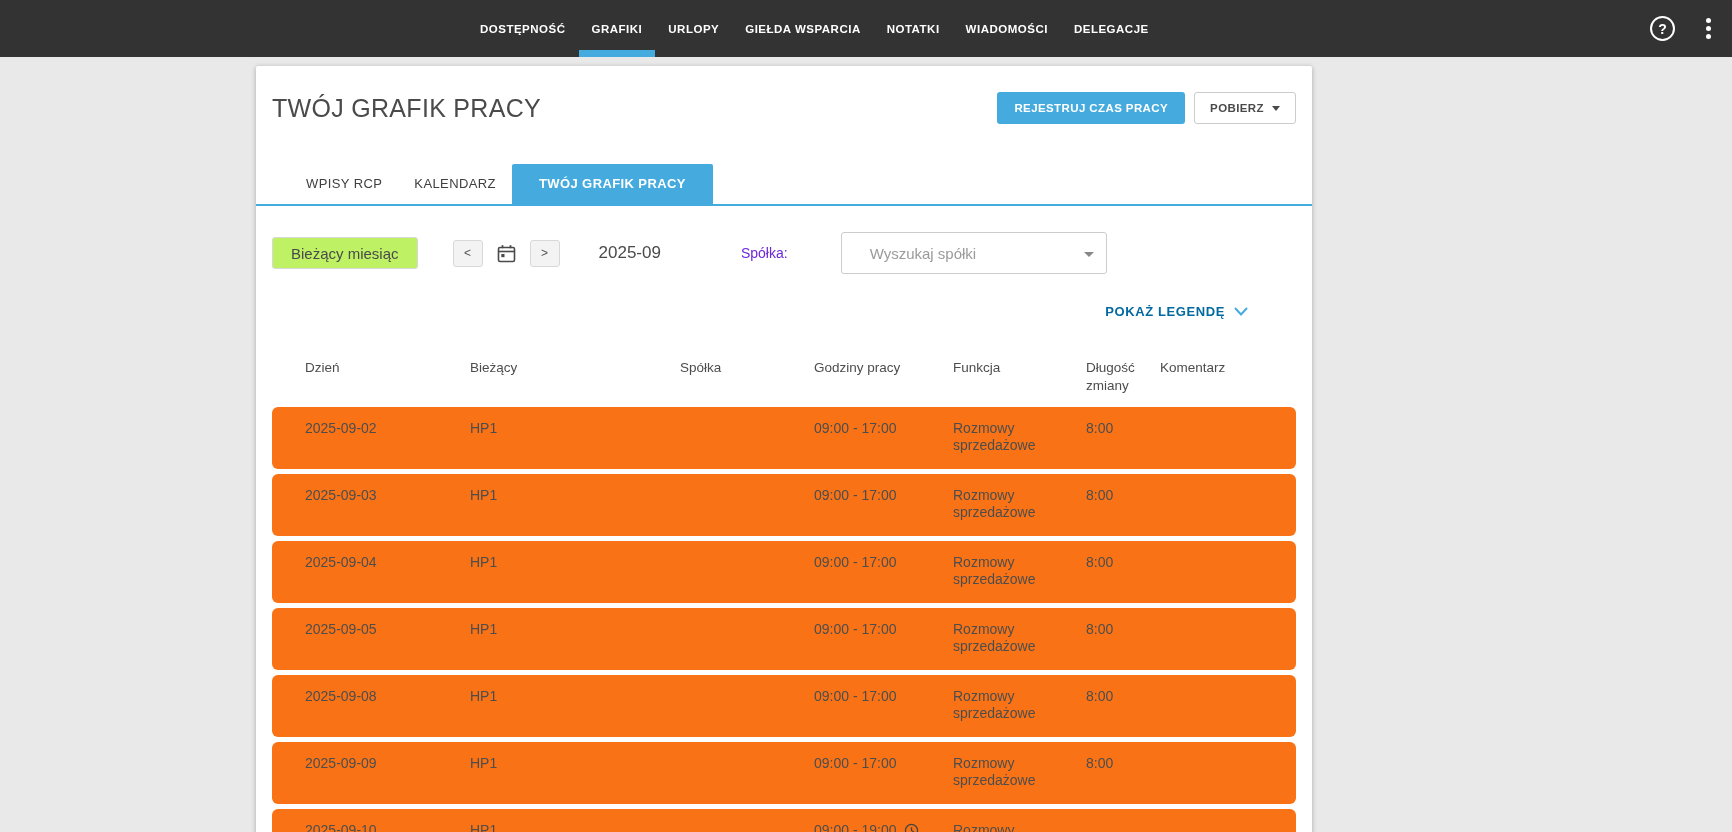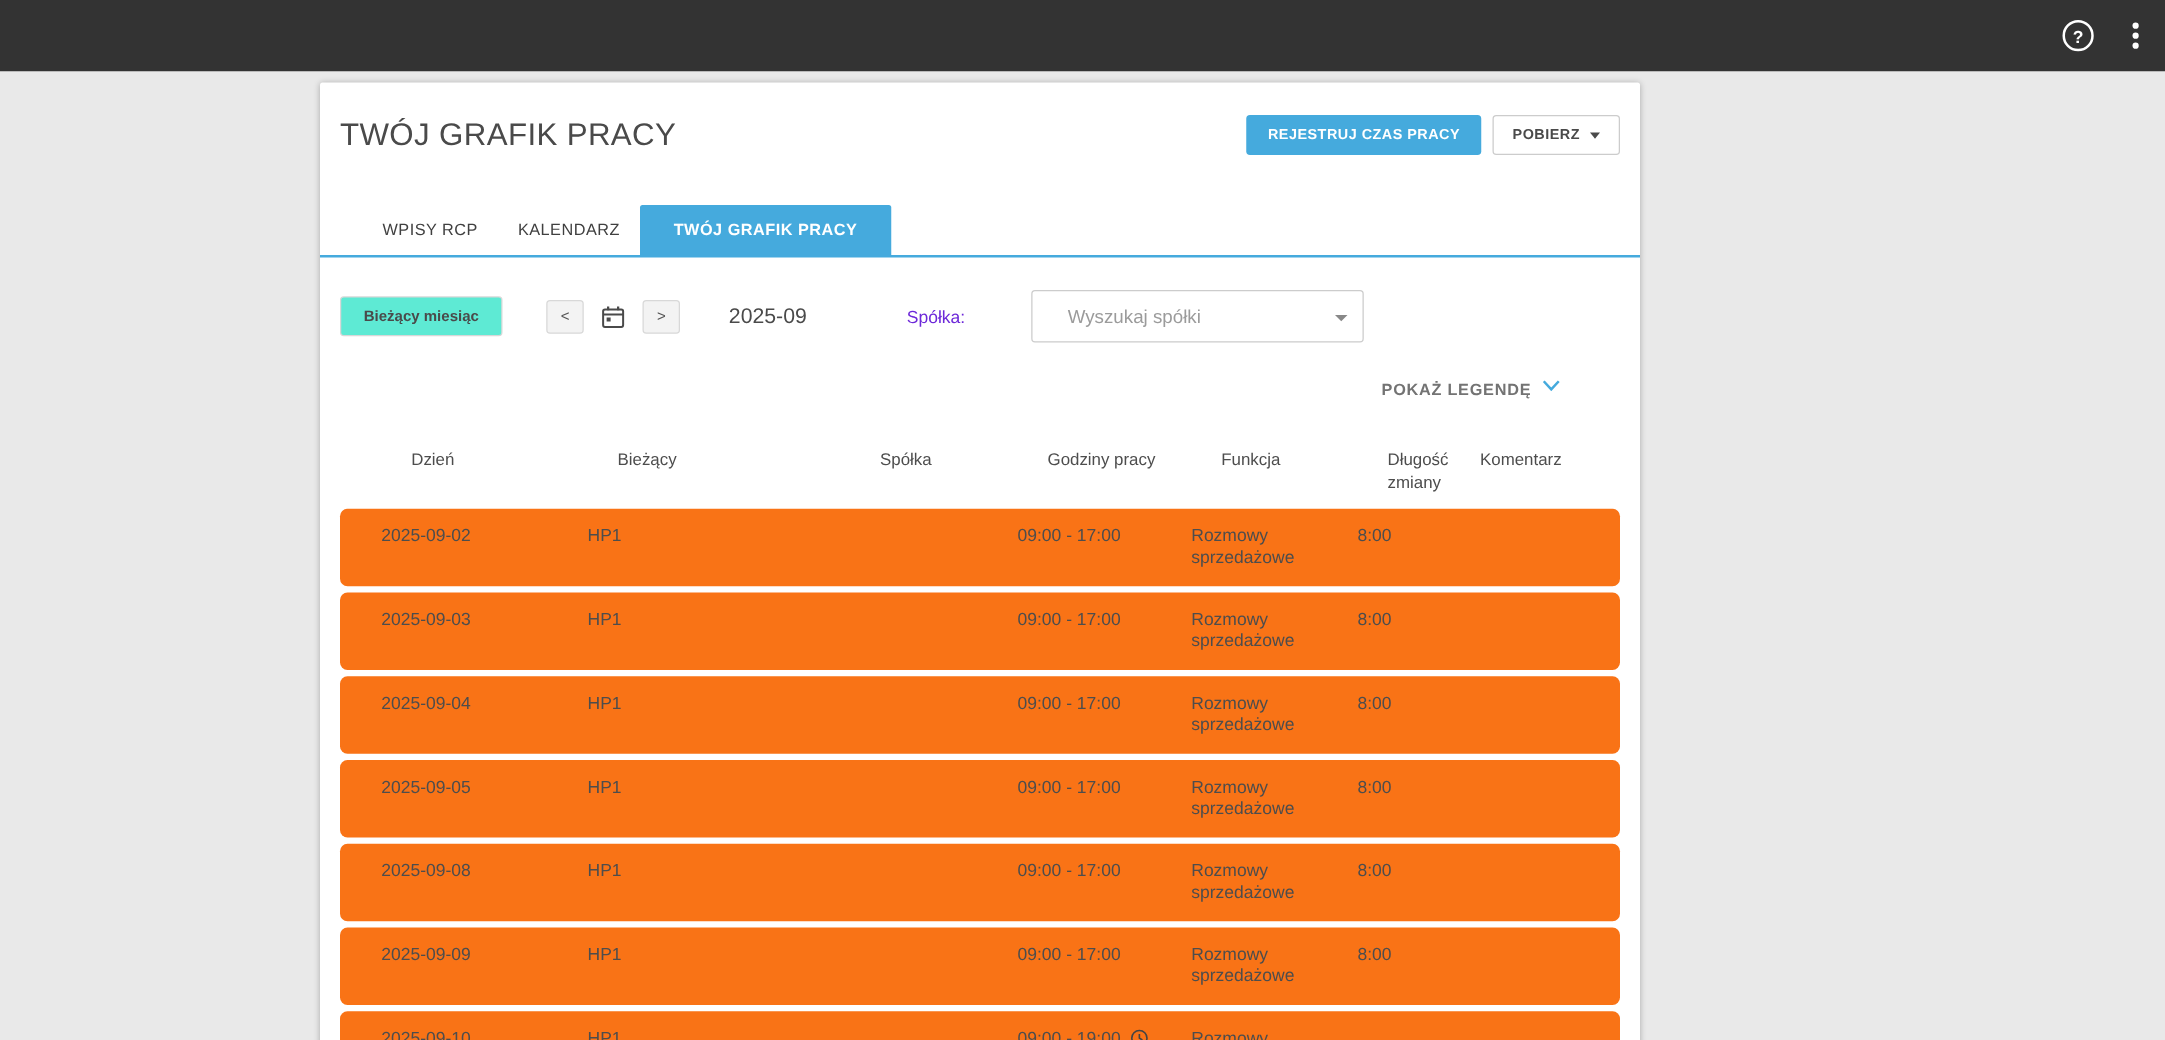--- a/index.html
+++ b/index.html
@@ -42,65 +42,74 @@
   
   .tabs { display:flex; align-items:flex-end; margin-top:40px; padding-left:34px;
     border-bottom:2px solid #45aadd; }
   .tab { height:40px; line-height:40px; padding:0 16px; color:#404040;
     font-size:13px; letter-spacing:.4px; cursor:pointer; }
   .tab.active { background:#45aadd; color:#ffffff; font-weight:bold; padding:0 27px;
     border-radius:2px 2px 0 0; }
 
   
   .controls { display:flex; align-items:center; padding:26px 16px 0 16px; }
-  .btn-month { height:32px; padding:0 18px; background:#5eead4; border:1px solid #d8d8d8;
-    border-radius:3px; font-size:12px; color:#4a4a4a; cursor:pointer;font-weight:bold; }
+  .btn-month { height:32px; padding:0 18px; background:#bef264; border:1px solid #d8d8d8;
+    border-radius:3px; font-size:15px; color:#4a4a4a; cursor:pointer; }
   .btn-arrow { width:30px; height:27px; background:#f3f3f3; border:1px solid #d8d8d8;
     border-radius:3px; font-size:12px; color:#555555; display:flex; align-items:center;
     justify-content:center; cursor:pointer; }
   .btn-prev { margin-left:35px; }
   .cal-icon { margin:0 14px; display:flex; cursor:pointer; }
   .month-text { margin-left:39px; font-size:17px; color:#4a4a4a; }
   .company-label { margin-left:80px; font-size:14px; color:#6d28d9; }
   .company-select { margin-left:53px; width:266px; height:42px; border:1px solid #cccccc;
     border-radius:3px; display:flex; align-items:center; padding:0 28px;
     position:relative; cursor:pointer; background:#ffffff; }
   .company-placeholder { color:#9b9b9b; font-size:15px; }
   .select-caret { position:absolute; right:12px; top:19px; width:0; height:0;
     border-left:5px solid transparent; border-right:5px solid transparent;
     border-top:5px solid #888888; }
 
   
   .legend-row { display:flex; justify-content:flex-end; padding-right:64px;
     margin-top:30px; }
-  .legend-link { display:flex; align-items:flex-start; gap:9px; color:#737373;
+  .legend-link { display:flex; align-items:center; gap:9px; color:#0369a1;
     font-size:13px; font-weight:bold; letter-spacing:.6px; cursor:pointer; }
 
   
   .thead { position:relative; margin:36px 16px 0 16px; height:44px; }
   .trows { margin:8px 16px 0 16px; }
   .trow { position:relative; height:62px; margin-bottom:5px; background:#f97316;
     border-radius:6px; }
   .cell { position:absolute; top:13px; font-size:14px; line-height:17px;
     color:#4d4d4d; }
   .hcell { position:absolute; top:4px; font-size:13.5px; line-height:18px;
-    color:#4d4d4d;margin-left:24px; }
+    color:#4d4d4d; }
   .c-day    { left:33px;  width:150px; }
   .c-branch { left:198px; width:195px; }
   .c-company{ left:408px; width:120px; }
   .c-hours  { left:542px; width:140px; }
   .c-func   { left:681px; width:120px; }
   .c-len    { left:814px; width:66px;  }
   .c-comm   { left:888px; width:125px; }
   .hours-flex { display:inline-flex; align-items:center; gap:7px; }
 </style>
 </head>
 <body>
 
 <div class="topbar">
+  <div class="nav-items">
+    <a class="nav-item">DOSTĘPNOŚĆ</a>
+    <a class="nav-item active">GRAFIKI</a>
+    <a class="nav-item">URLOPY</a>
+    <a class="nav-item">GIEŁDA WSPARCIA</a>
+    <a class="nav-item">NOTATKI</a>
+    <a class="nav-item">WIADOMOŚCI</a>
+    <a class="nav-item">DELEGACJE</a>
+  </div>
   <div class="nav-right">
     <div class="help-circle">
       <span>?</span>
     </div>
     <div class="kebab">
         <i></i>
         <i></i>
         <i></i>
       </div>
   </div>

